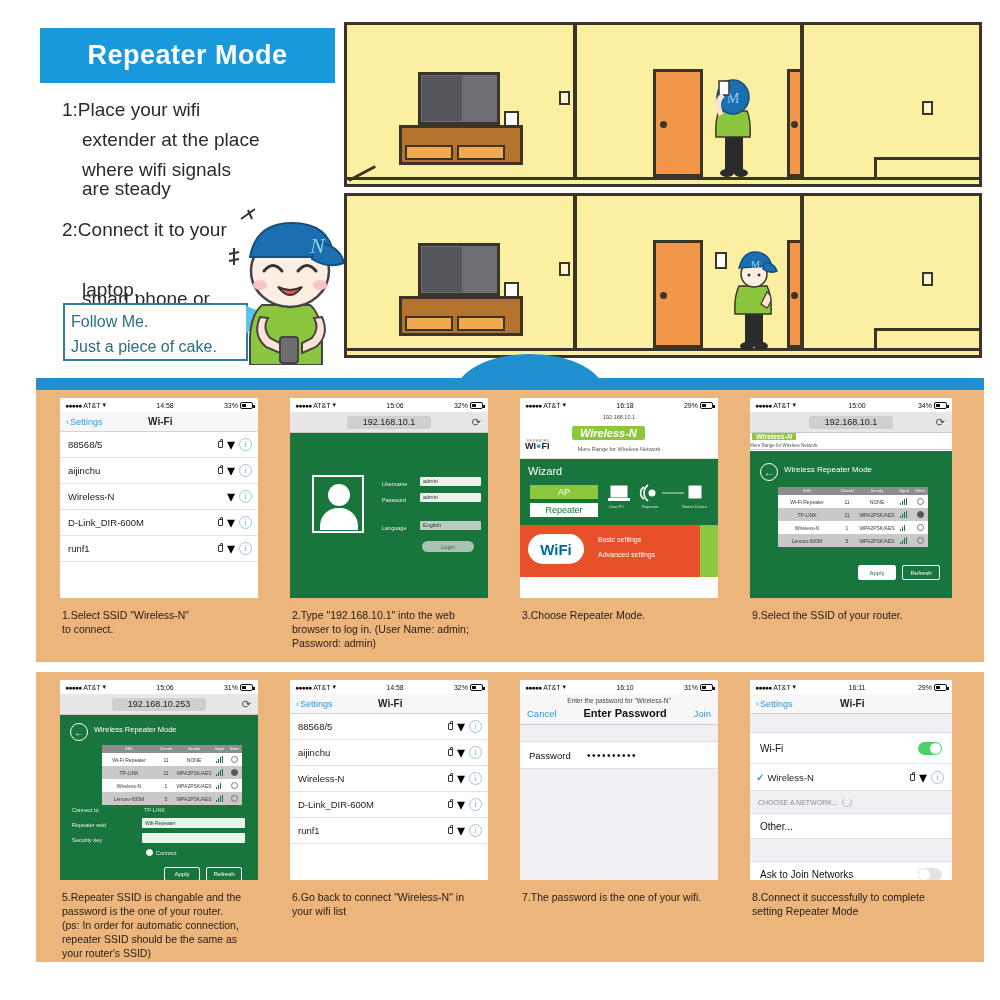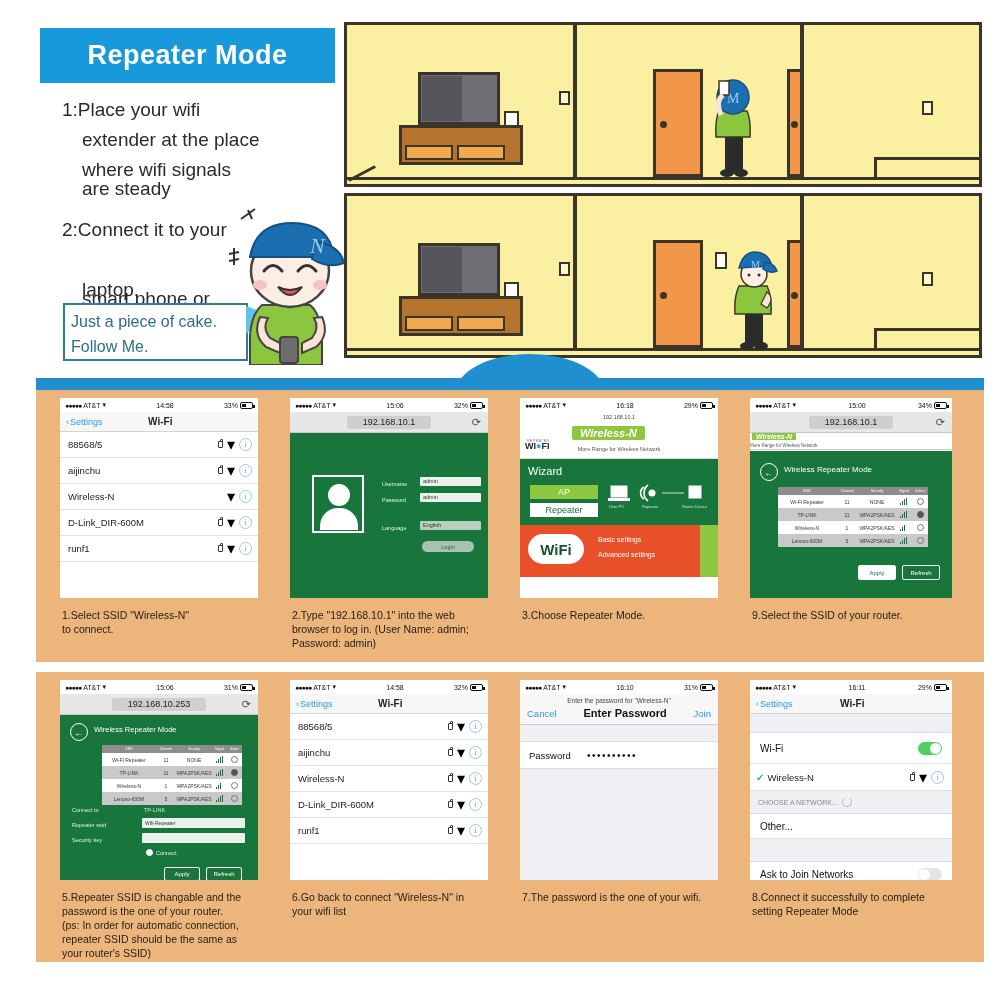--- a/index.html
+++ b/index.html
@@ -134,22 +134,22 @@
       <line x1="2" y1="12" x2="16" y2="2" stroke="#333" stroke-width="2"></line>
       <line x1="9" y1="3" x2="13" y2="12" stroke="#333" stroke-width="2"></line>
     </svg>
     <svg style="position:absolute;left:227px;top:247px;" width="14" height="22">
       <line x1="7" y1="1" x2="7" y2="18" stroke="#333" stroke-width="2"></line>
       <line x1="2" y1="7" x2="12" y2="5" stroke="#333" stroke-width="2"></line>
       <line x1="2" y1="14" x2="12" y2="12" stroke="#333" stroke-width="2"></line>
     </svg>
 
     <div id="bubble">
+      <div>Follow Me.</div>
       <div>Just a piece of cake.</div>
-      <div>Follow Me.</div>
     </div>
     <div id="bubble-tail"></div>
 
     <svg id="boy" viewBox="0 0 118 160">
 
       <path d="M30 100 q-10 8 -12 30 l0 30 l72 0 l0 -30 q-2 -22 -12 -30 z" fill="#8cc63f" stroke="#444" stroke-width="2"></path>
 
       <path d="M28 112 q-8 18 6 30 l14 6 l0 -10 l-10 -5 q-8 -10 -2 -20 z" fill="#fde3d6" stroke="#444" stroke-width="2"></path>
       <path d="M90 112 q8 18 -6 30 l-14 6 l0 -10 l10 -5 q8 -10 2 -20 z" fill="#fde3d6" stroke="#444" stroke-width="2"></path>
 
@@ -396,21 +396,21 @@
             <path d="M40 2 a10 10 0 0 0 0 16" fill="none" stroke="#fff" stroke-width="1.6"></path>
             <path d="M36 4 a7 7 0 0 0 0 12" fill="none" stroke="#fff" stroke-width="1.6"></path>
             <circle cx="44" cy="10" r="3.5" fill="#fff"></circle>
             <text x="34" y="25" font-size="4" fill="#cfe6d6">Repeater</text>
             <line x1="54" y1="10" x2="76" y2="10" stroke="#cfe6d6" stroke-width="1"></line>
             <rect x="80" y="2" width="14" height="14" fill="#fff" stroke="#18753c" stroke-width="1"></rect>
             <text x="74" y="25" font-size="4" fill="#cfe6d6">Router Device</text>
           </svg>
         </div>
         <div style="position:relative;height:52px;background:#e8502a;">
-          <div style="position:absolute;left:8px;top:9px;width:56px;height:30px;background:#fff;border-radius:15px;color:#14532d;font-size:15px;font-weight:bold;display:flex;align-items:center;justify-content:center;">WiFi</div>
+          <div style="position:absolute;left:8px;top:9px;width:56px;height:30px;background:#fff;border-radius:15px;color:#0369a1;font-size:15px;font-weight:bold;display:flex;align-items:center;justify-content:center;">WiFi</div>
           <div style="position:absolute;left:78px;top:11px;color:#fff;font-size:7px;">Basic settings</div>
           <div style="position:absolute;left:78px;top:26px;color:#fff;font-size:7px;">Advanced settings</div>
           <div style="position:absolute;right:0;top:0;width:18px;height:52px;background:#8dc63f;"></div>
         </div>
       </div>
       <div class="cap" style="left:18px;top:218px;width:210px;white-space:pre-line;">3.Choose Repeater Mode.</div>
     </div>
 
     <div class="cell" style="left:698px;width:232px;">
       <div class="phone" style="left:16px;top:8px;width:202px;height:200px;">

